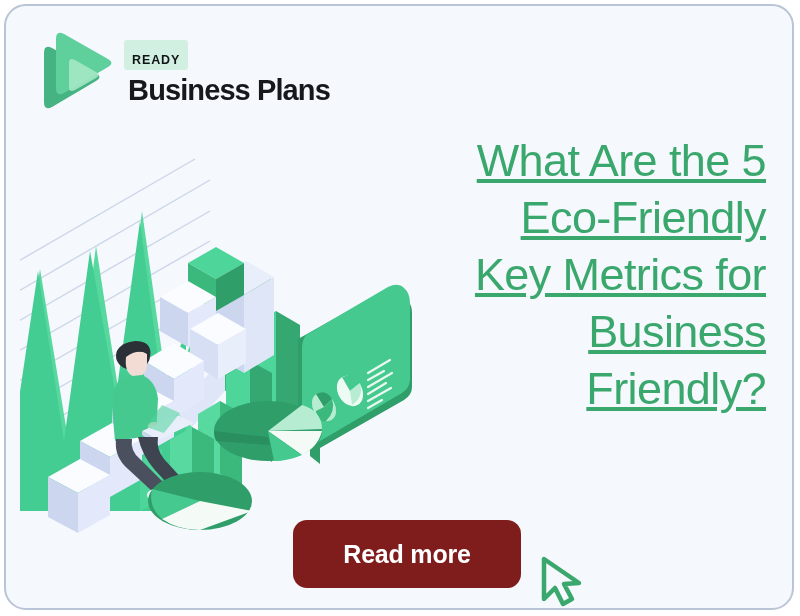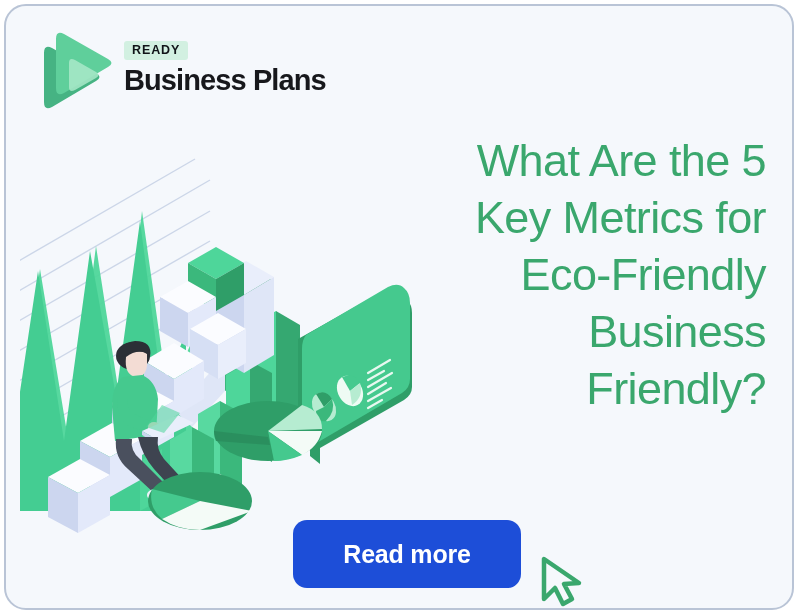--- a/index.html
+++ b/index.html
@@ -48,33 +48,34 @@
     top: 10px;
     width: 210px;
   }
   .ready-badge {
     display: inline-block;
     background: #d2f0e1;
     color: #101418;
     font-size: 12.5px;
     font-weight: bold;
     letter-spacing: 0.9px;
-    padding: 3px 8px 3px 8px;
+    padding: 14px 8px 3px 8px;
     border-radius: 3px;
     line-height: 1;
   }
   .brand-name {
     display: block;
     margin-top: 5px;
     font-size: 29px;
     font-weight: bold;
     color: #17181c;
     letter-spacing: -0.9px;
     line-height: 1.05;
     white-space: nowrap;
+    text-align: center;
   }
 
   
   .illustration {
     position: absolute;
     left: 14px;
     top: 105px;
     width: 420px;
     height: 430px;
   }
@@ -84,31 +85,32 @@
     position: absolute;
     right: 26px;
     top: 96px;
     width: 360px;
     text-align: right;
     color: #3aa76d;
     font-size: 45px;
     line-height: 57px;
     letter-spacing: -0.6px;
     font-weight: normal;
+    text-decoration: underline;
   }
   .headline .hl-line { display: block; white-space: nowrap; }
 
   
   .cta-button {
     position: absolute;
     left: 287px;
     top: 514px;
     width: 228px;
     height: 68px;
-    background: #1d4ed8;
+    background: #7f1d1d;
     border: none;
     border-radius: 14px;
     color: #ffffff;
     font-family: "Liberation Sans", sans-serif;
     font-size: 25px;
     font-weight: bold;
     letter-spacing: -0.2px;
     cursor: pointer;
     padding: 0;
   }
@@ -289,22 +291,22 @@
           <path d="M180 390 L132 378 Q128 396 142 408 Z" fill="#45c98e"></path>
           <path d="M180 390 L142 408 Q158 419 180 419 L232 400 Z" fill="#f4fbf7"></path>
         </g>
 
       </g>
     </svg>
   </div>
 
   <h1 class="headline">
     <span class="hl-line">What Are the 5</span>
+    <span class="hl-line">Eco-Friendly</span>
     <span class="hl-line">Key Metrics for</span>
-    <span class="hl-line">Eco-Friendly</span>
     <span class="hl-line">Business</span>
     <span class="hl-line">Friendly?</span>
   </h1>
 
   <button class="cta-button">Read more</button>
 
   <div class="cursor-arrow">
     <svg viewBox="0 0 62 62" width="62" height="62">
       <path d="M10 8 L10 48 L21 37 L29 53 L38 48 L30 33 L45 32 Z" fill="none" stroke="#3aa76d" stroke-width="4.5" stroke-linejoin="round" stroke-linecap="round"></path>
     </svg>

